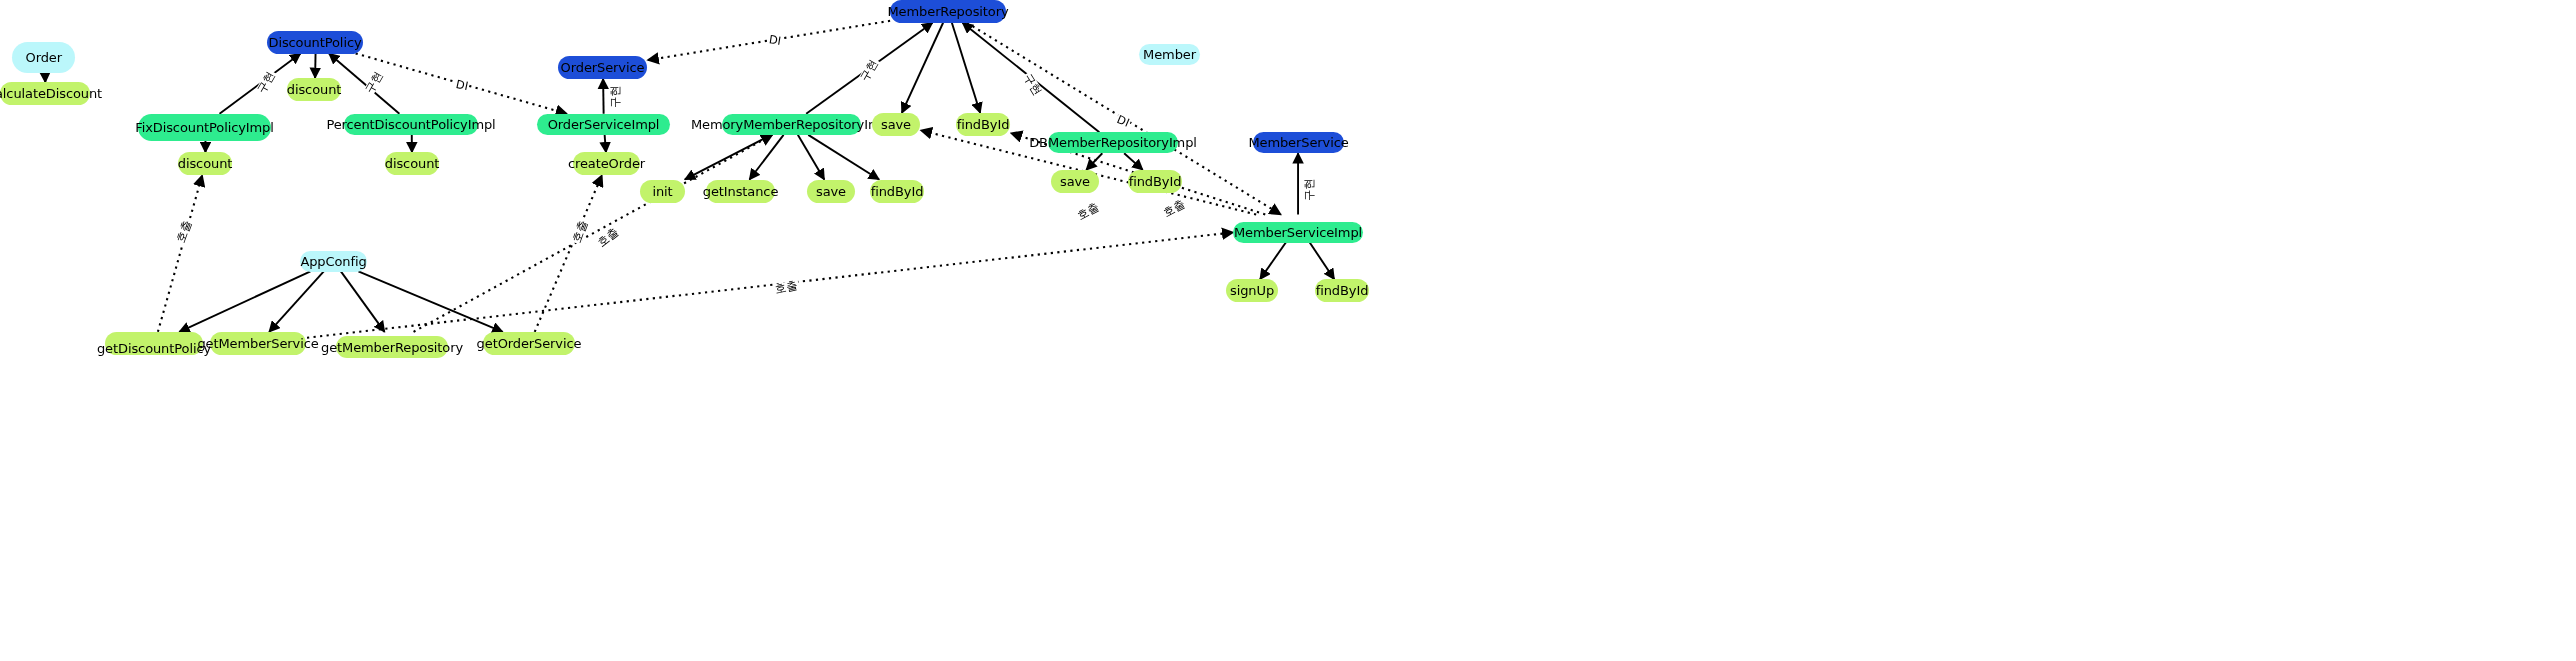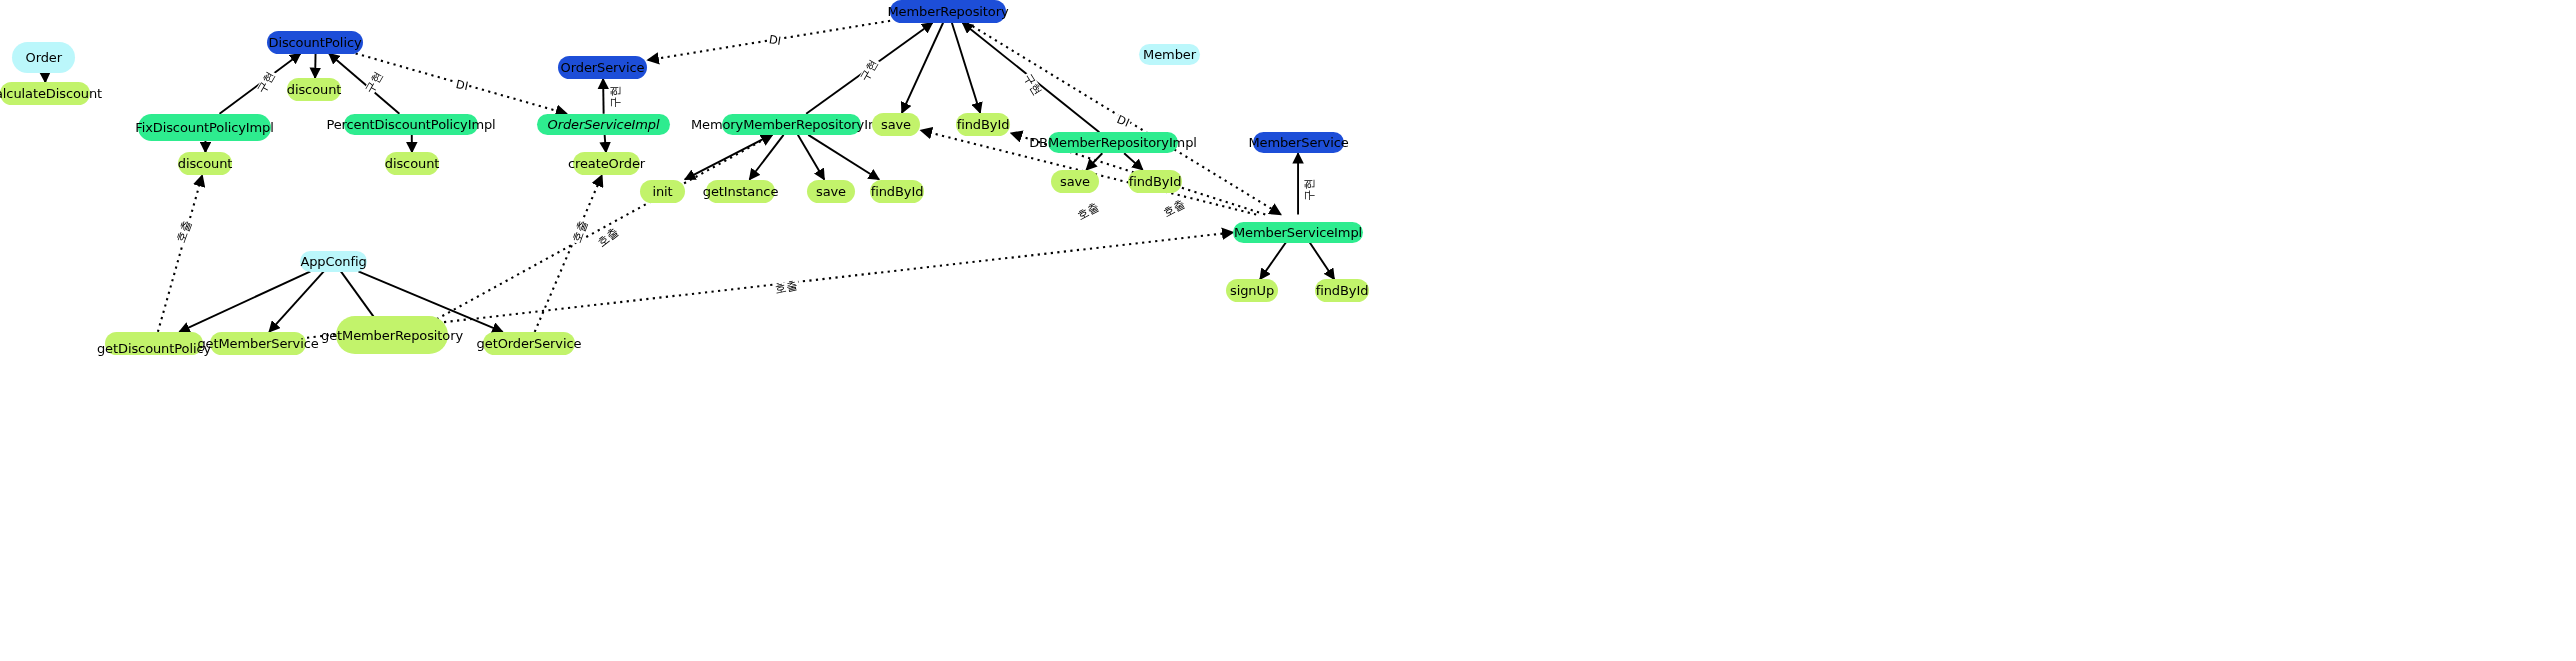--- a/index.html
+++ b/index.html
@@ -127,21 +127,21 @@
       </div>
       <div class="node kind-impl" style="left: 344px; top: 114px; width: 134px; height: 21px;">
         <span>PercentDiscountPolicyImpl</span>
       </div>
       <div class="node kind-method" style="left: 385px; top: 152px; width: 54px; height: 23px;">
         <span>discount</span>
       </div>
       <div class="node kind-iface" style="left: 558px; top: 56px; width: 89px; height: 23px;">
         <span>OrderService</span>
       </div>
-      <div class="node kind-impl" style="left: 537px; top: 114px; width: 133px; height: 21px; font-style: italic;">
+      <div class="node kind-impl" style="left: 537px; top: 114px; width: 133px; height: 21px;">
         <span>OrderServiceImpl</span>
       </div>
       <div class="node kind-method" style="left: 573px; top: 152px; width: 67px; height: 23px;">
         <span>createOrder</span>
       </div>
       <div class="node kind-iface" style="left: 890px; top: 0px; width: 116px; height: 23px;">
         <span>MemberRepository</span>
       </div>
       <div class="node kind-impl" style="left: 722px; top: 114px; width: 139px; height: 21px;">
         <span>MemoryMemberRepositoryImpl</span>
@@ -190,21 +190,21 @@
       </div>
       <div class="node kind-domain" style="left: 300px; top: 251px; width: 67px; height: 21px;">
         <span>AppConfig</span>
       </div>
       <div class="node kind-method" style="left: 105px; top: 332px; width: 98px; height: 23px; align-items: flex-end;">
         <span>getDiscountPolicy</span>
       </div>
       <div class="node kind-method" style="left: 210px; top: 332px; width: 96px; height: 23px;">
         <span>getMemberService</span>
       </div>
-      <div class="node kind-method" style="left: 336px; top: 316px; width: 112px; height: 38px;">
+      <div class="node kind-method" style="left: 336px; top: 336px; width: 112px; height: 22px;">
         <span>getMemberRepository</span>
       </div>
       <div class="node kind-method" style="left: 483px; top: 332px; width: 92px; height: 23px;">
         <span>getOrderService</span>
       </div>
     </div>
   <div id="label-layer">
       <div class="edge-label" style="left: 254px; top: 77px; transform: rotate(-60deg);">구현</div>
       <div class="edge-label" style="left: 362px; top: 77px; transform: rotate(-60deg);">구현</div>
       <div class="edge-label" style="left: 455px; top: 80px; transform: rotate(12deg);">DI</div>

